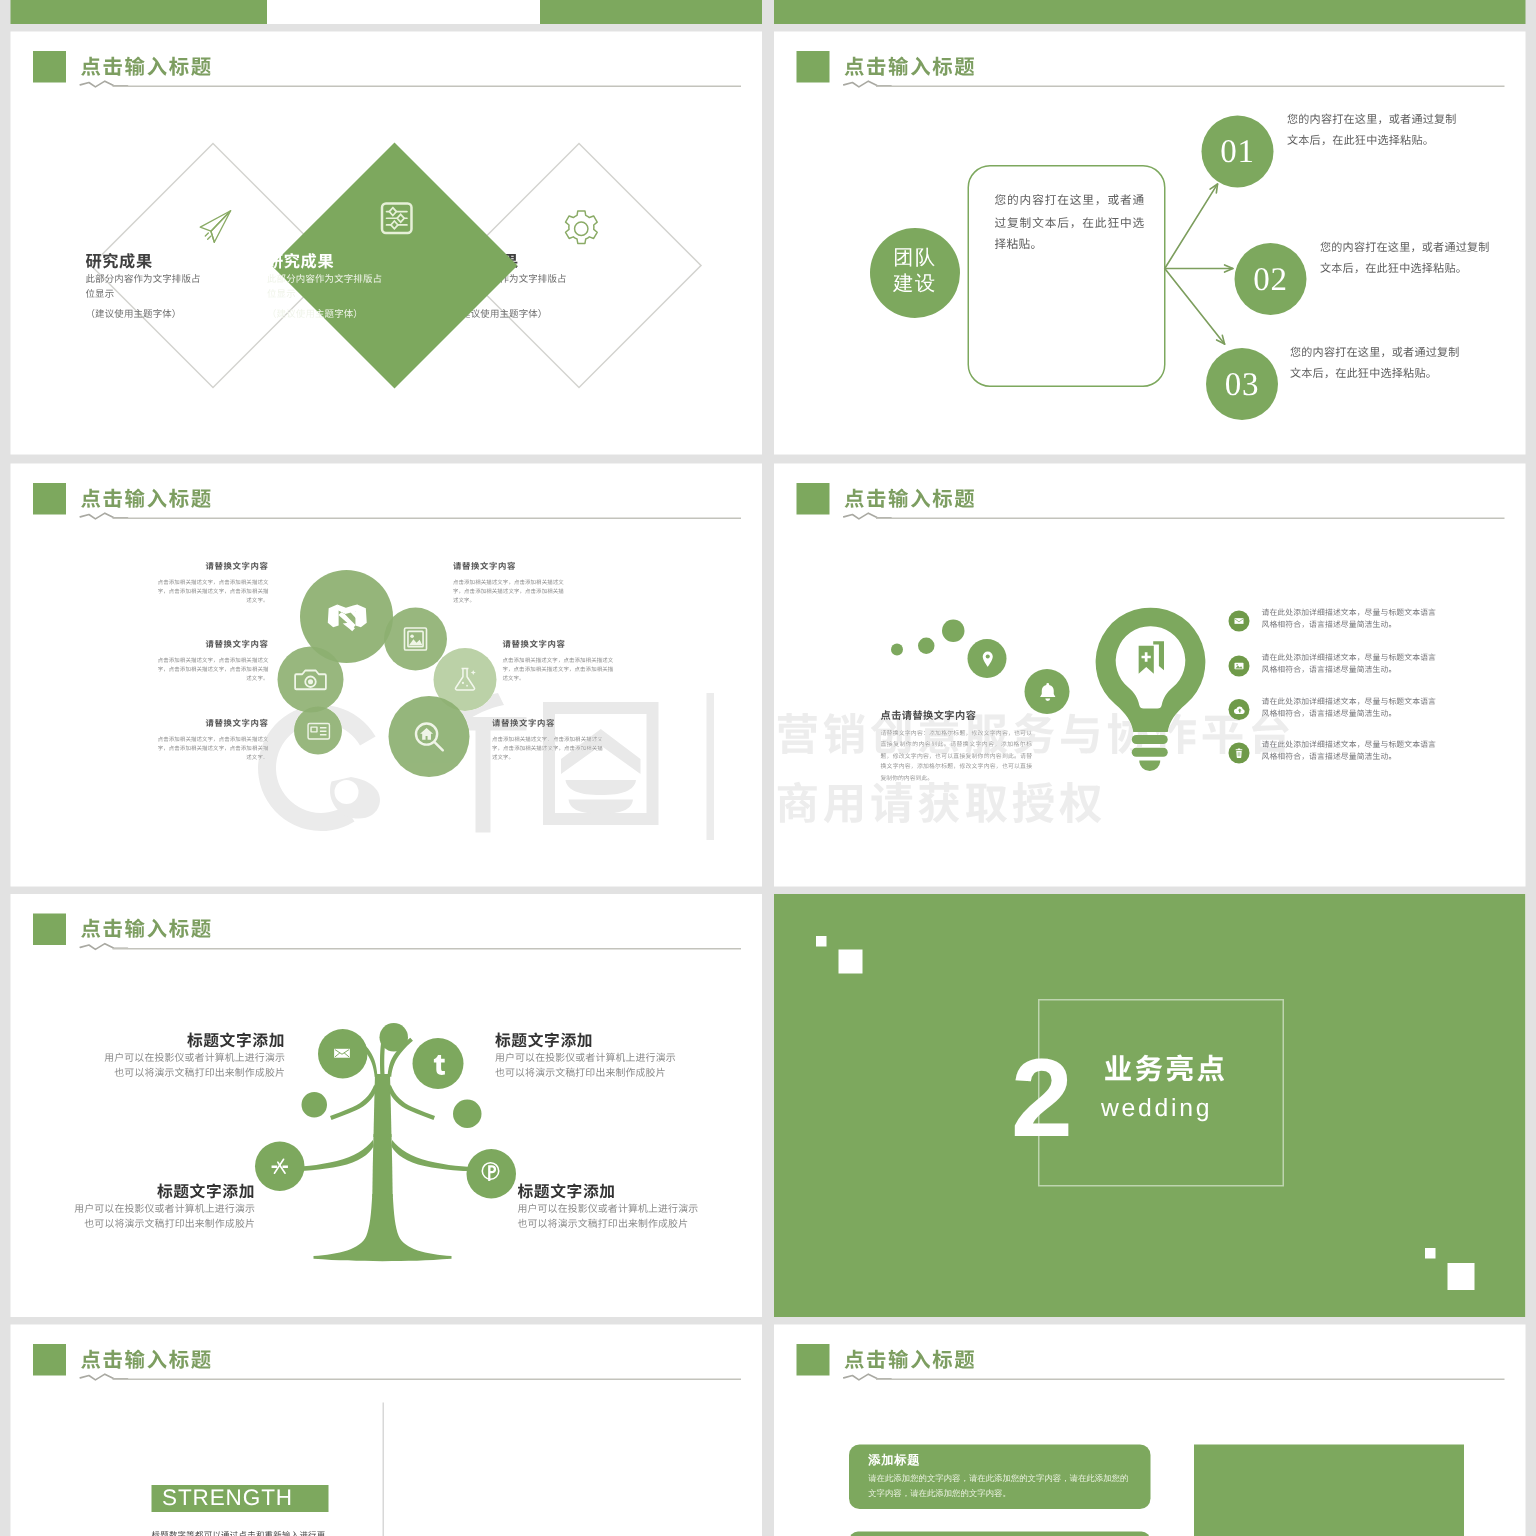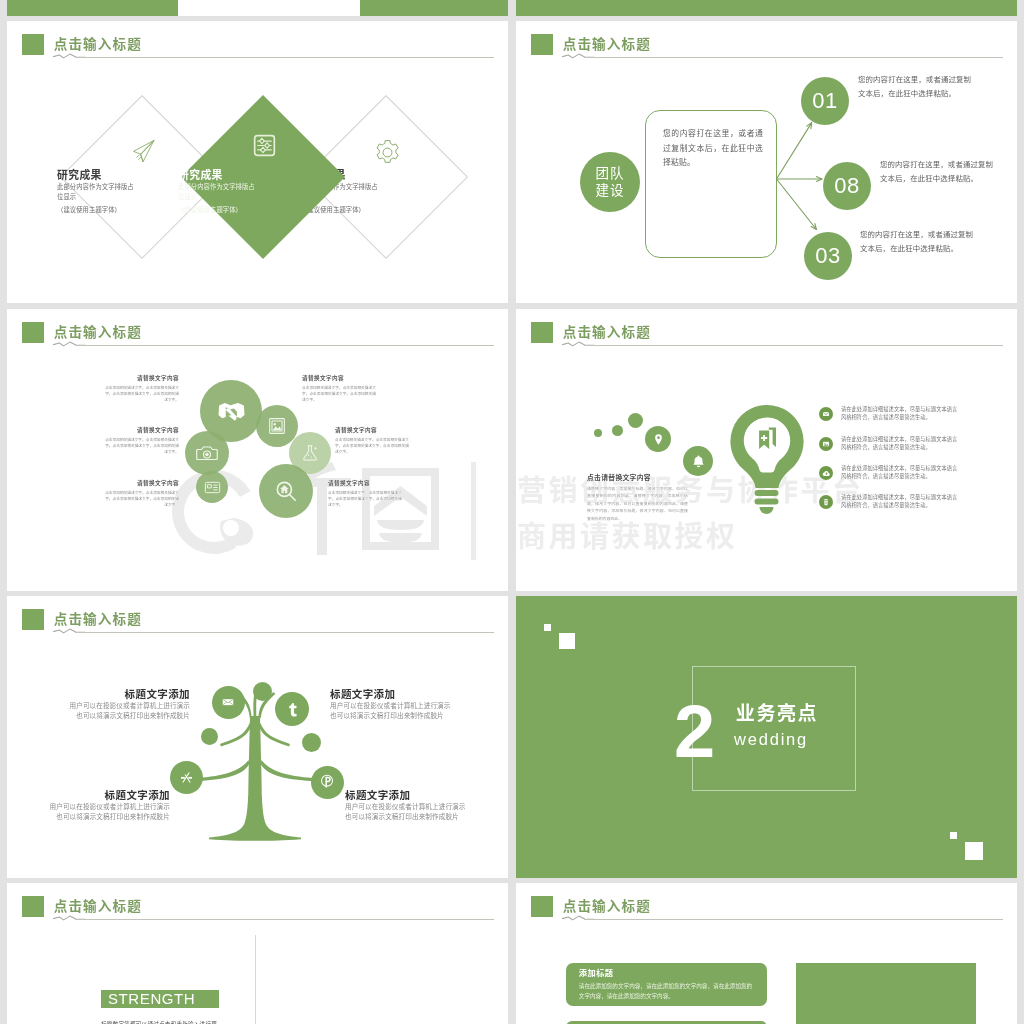--- a/index.html
+++ b/index.html
@@ -23,28 +23,28 @@
   .dm{position:absolute;transform:rotate(45deg);box-sizing:border-box;border:1px solid #d3d3cf;background:#fff;}
   .dm.active{background:#7da85e;border:none;}
   .dm-ic{position:absolute;width:34px;height:34px;}
   .dm-tx{position:absolute;text-align:left;}
   .dm-h{font-size:10.8px;font-weight:bold;line-height:14px;letter-spacing:.4px;}
   .dm-p{font-size:6.3px;line-height:10.2px;letter-spacing:.1px;}
 
   
   .s2-badge{position:absolute;left:64px;top:131px;width:60px;height:60px;border-radius:50%;
             background:#7da85e;color:#fff;font-size:13.5px;line-height:17px;text-align:center;
-            display:flex;flex-direction:column;align-items:center;justify-content:center;letter-spacing:1px;}
+            display:flex;flex-direction:column;align-items:center;justify-content:center;letter-spacing:1px;font-family:Liberation Mono, monospace;}
   .s2-box{position:absolute;left:129px;top:89px;width:132px;height:148px;box-sizing:border-box;
           border:1.1px solid #7da85e;border-radius:15px;padding:16px 13px 0 17px;}
   .s2-box p{margin:0;font-size:7.8px;line-height:14.6px;color:#5e5e5e;letter-spacing:.2px;text-align:justify;}
   .s2-arrows{position:absolute;left:0;top:0;}
   .s2-circ{position:absolute;width:48px;height:48px;border-radius:50%;background:#7da85e;
            color:#fff;display:flex;align-items:center;justify-content:center;
-           font-size:22px;font-family:Liberation Sans, sans-serif;letter-spacing:.5px;}
+           font-size:22px;font-family:Liberation Serif, serif;letter-spacing:.5px;}
   .s2-txt{position:absolute;width:118px;font-size:7.4px;line-height:14px;color:#5e5e5e;letter-spacing:.15px;}
 
 
   
   .topcut{position:absolute;left:0;top:0;width:1024px;height:16px;}
   .tc{position:absolute;top:-200px;height:216px;background:#fff;}
   .tc.a{left:7px;width:501px;}
   .tc.b{left:516px;width:501px;}
   .tc.a{background:#7da85e;}
   .tc.b{background:#7da85e;}
@@ -102,21 +102,21 @@
   .s6-s{font-size:16.5px;color:#fff;line-height:26px;letter-spacing:1.8px;text-align:left;}
 
 
   
   .s7-div{position:absolute;left:248px;top:52px;width:1px;height:110px;background:#d8d8d8;}
   .s7-col{position:absolute;margin-top:32px;}
   .s7-lab{background:#7da85e;color:#fff;font-size:15px;line-height:18.5px;padding:0 0 0 7px;letter-spacing:.6px;height:18.5px;}
   .s7-body{font-size:5.6px;color:#4a4a4a;line-height:10.6px;margin-top:11px;padding-right:2px;text-align:justify;}
 
   
-  .s8-card{position:absolute;background:#7da85e;border-radius:7px;padding:5px 13px 5px 13px;box-sizing:border-box;}
+  .s8-card{position:absolute;background:#7da85e;border-radius:7px;padding:5px 13px 5px 13px;box-sizing:border-box;font-family:Liberation Serif, serif;}
   .s8-card2{position:absolute;background:#7da85e;border-radius:6px;}
   .s8-h{font-size:8.2px;font-weight:bold;color:#fff;line-height:11.5px;letter-spacing:.5px;}
   .s8-b{font-size:5.6px;color:#eaf1e0;line-height:9.6px;margin-top:2.5px;}
   .s8-block{position:absolute;background:#7da85e;}
 
 
   
   .wmk{position:absolute;left:0;top:0;width:1024px;height:1024px;pointer-events:none;mix-blend-mode:darken;border-radius:30px;}
   .wmk-logo{position:absolute;left:150px;top:440px;}
   .wmk-bar{position:absolute;left:471px;top:462px;width:5px;height:98px;background:#ececec;}
@@ -228,21 +228,21 @@
           <path d="M305.9 158.0 L300.4 160.4"></path>
           <path d="M300.4 208.4 L298.9 202.6"></path>
           <path d="M300.4 208.4 L295.1 205.6"></path>
     </g>
   </svg>
   <div class="s2-circ" style="left:285px;top:56px;">
     <span>01</span>
   </div>
   <div class="s2-txt" style="left:342px;top:52px;">您的内容打在这里，或者通过复制文本后，在此狂中选择粘贴。</div>
   <div class="s2-circ" style="left:307px;top:141px;">
-    <span>08</span>
+    <span>02</span>
   </div>
   <div class="s2-txt" style="left:364px;top:137px;">您的内容打在这里，或者通过复制文本后，在此狂中选择粘贴。</div>
   <div class="s2-circ" style="left:288px;top:211px;">
     <span>03</span>
   </div>
   <div class="s2-txt" style="left:344px;top:207px;">您的内容打在这里，或者通过复制文本后，在此狂中选择粘贴。</div>
   </div>
 
   <div class="slide w" style="left:7px;top:309px;">
 

